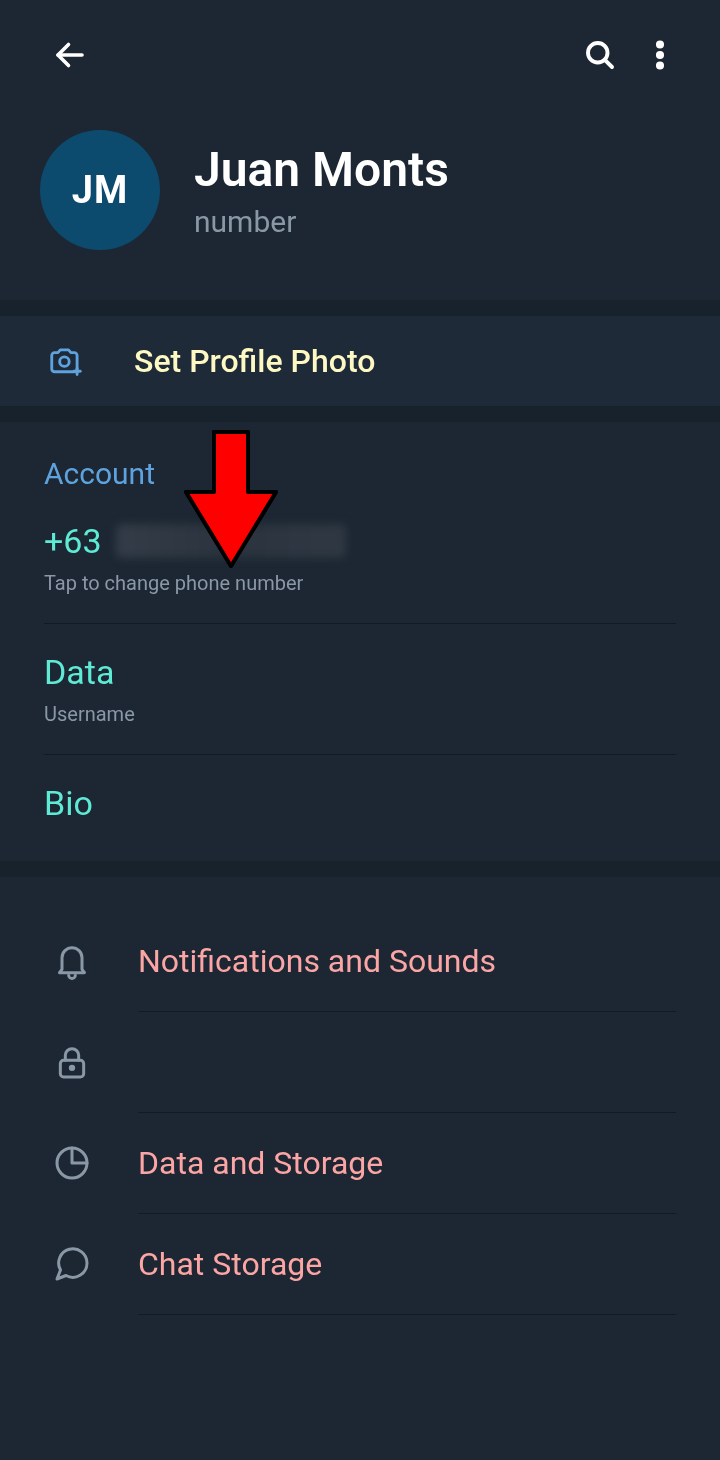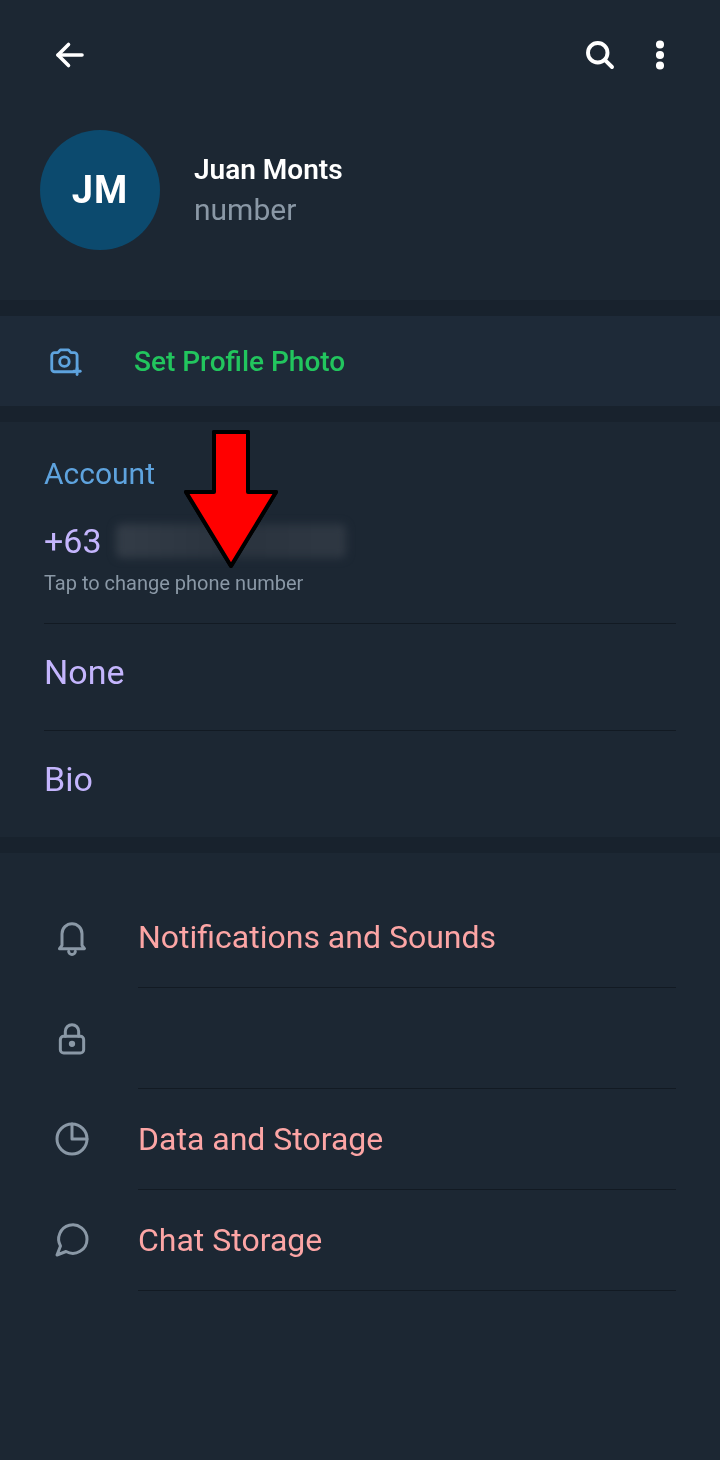--- a/index.html
+++ b/index.html
@@ -25,43 +25,43 @@
     padding:20px 40px 50px 40px;
   }
   .avatar {
     width:120px; height:120px; border-radius:50%;
     background:#0c4a6e;
     display:flex; align-items:center; justify-content:center;
     font-size:38px; font-weight:700; color:#fff; letter-spacing:1px;
     margin-right:34px;
     flex:none;
   }
-  .profile-name { font-size:28px; font-weight:600; margin-bottom:6px;text-align:right; }
+  .profile-name { font-size:48px; font-weight:600; margin-bottom:6px;text-align:right; }
   .profile-status { font-size:30px; color:#8a98a6; }
   .photo-row {
     display:flex; align-items:center;
     padding:26px 40px;
     background:#1e2a38;
     margin-top:0;
   }
   .photo-row .cam { width:52px; display:flex; justify-content:center; margin-right:42px; }
-  .photo-label { font-size:28px; color:#22c55e; font-weight:500; }
+  .photo-label { font-size:32px; color:#fef9c3; font-weight:500; }
   .cam svg { stroke:#5ea3de; }
   .gap { height:16px; background:#18222d; }
   .section {
     padding:34px 44px 0 44px;
   }
   .section-title {
     color:#5ea3de; font-size:30px; font-weight:400; margin-bottom:30px;
   }
   .item {
     padding:0 0 28px 0;
   }
   .item.div { border-bottom:1px solid #121a23; margin-bottom:28px; }
-  .item .primary { font-size:34px; color:#c4b5fd; margin-bottom:10px; }
+  .item .primary { font-size:34px; color:#5eead4; margin-bottom:10px; }
   .item .phone { display:flex; align-items:center; gap:14px; }
   .blurbox {
     width:230px; height:34px;
     background:linear-gradient(90deg,#333c47,#2a333e,#2f3843);
     border-radius:6px; filter:blur(4px);
   }
   .item .secondary { font-size:20px; color:#8a98a6; }
   .settings-item {
     display:flex; align-items:center;
     height:100px;
@@ -138,21 +138,22 @@
 
   <div class="item div">
     <div class="primary phone">
       <span>+63</span>
       <span class="blurbox"></span>
     </div>
     <div class="secondary">Tap to change phone number</div>
   </div>
 
   <div class="item div">
-    <div class="primary">None</div>
+    <div class="primary">Data</div>
+    <div class="secondary">Username</div>
   </div>
 
   <div class="item">
     <div class="primary">Bio</div>
   </div>
 </div>
 
 <div class="gap"></div>
 
 <div class="section settings">

